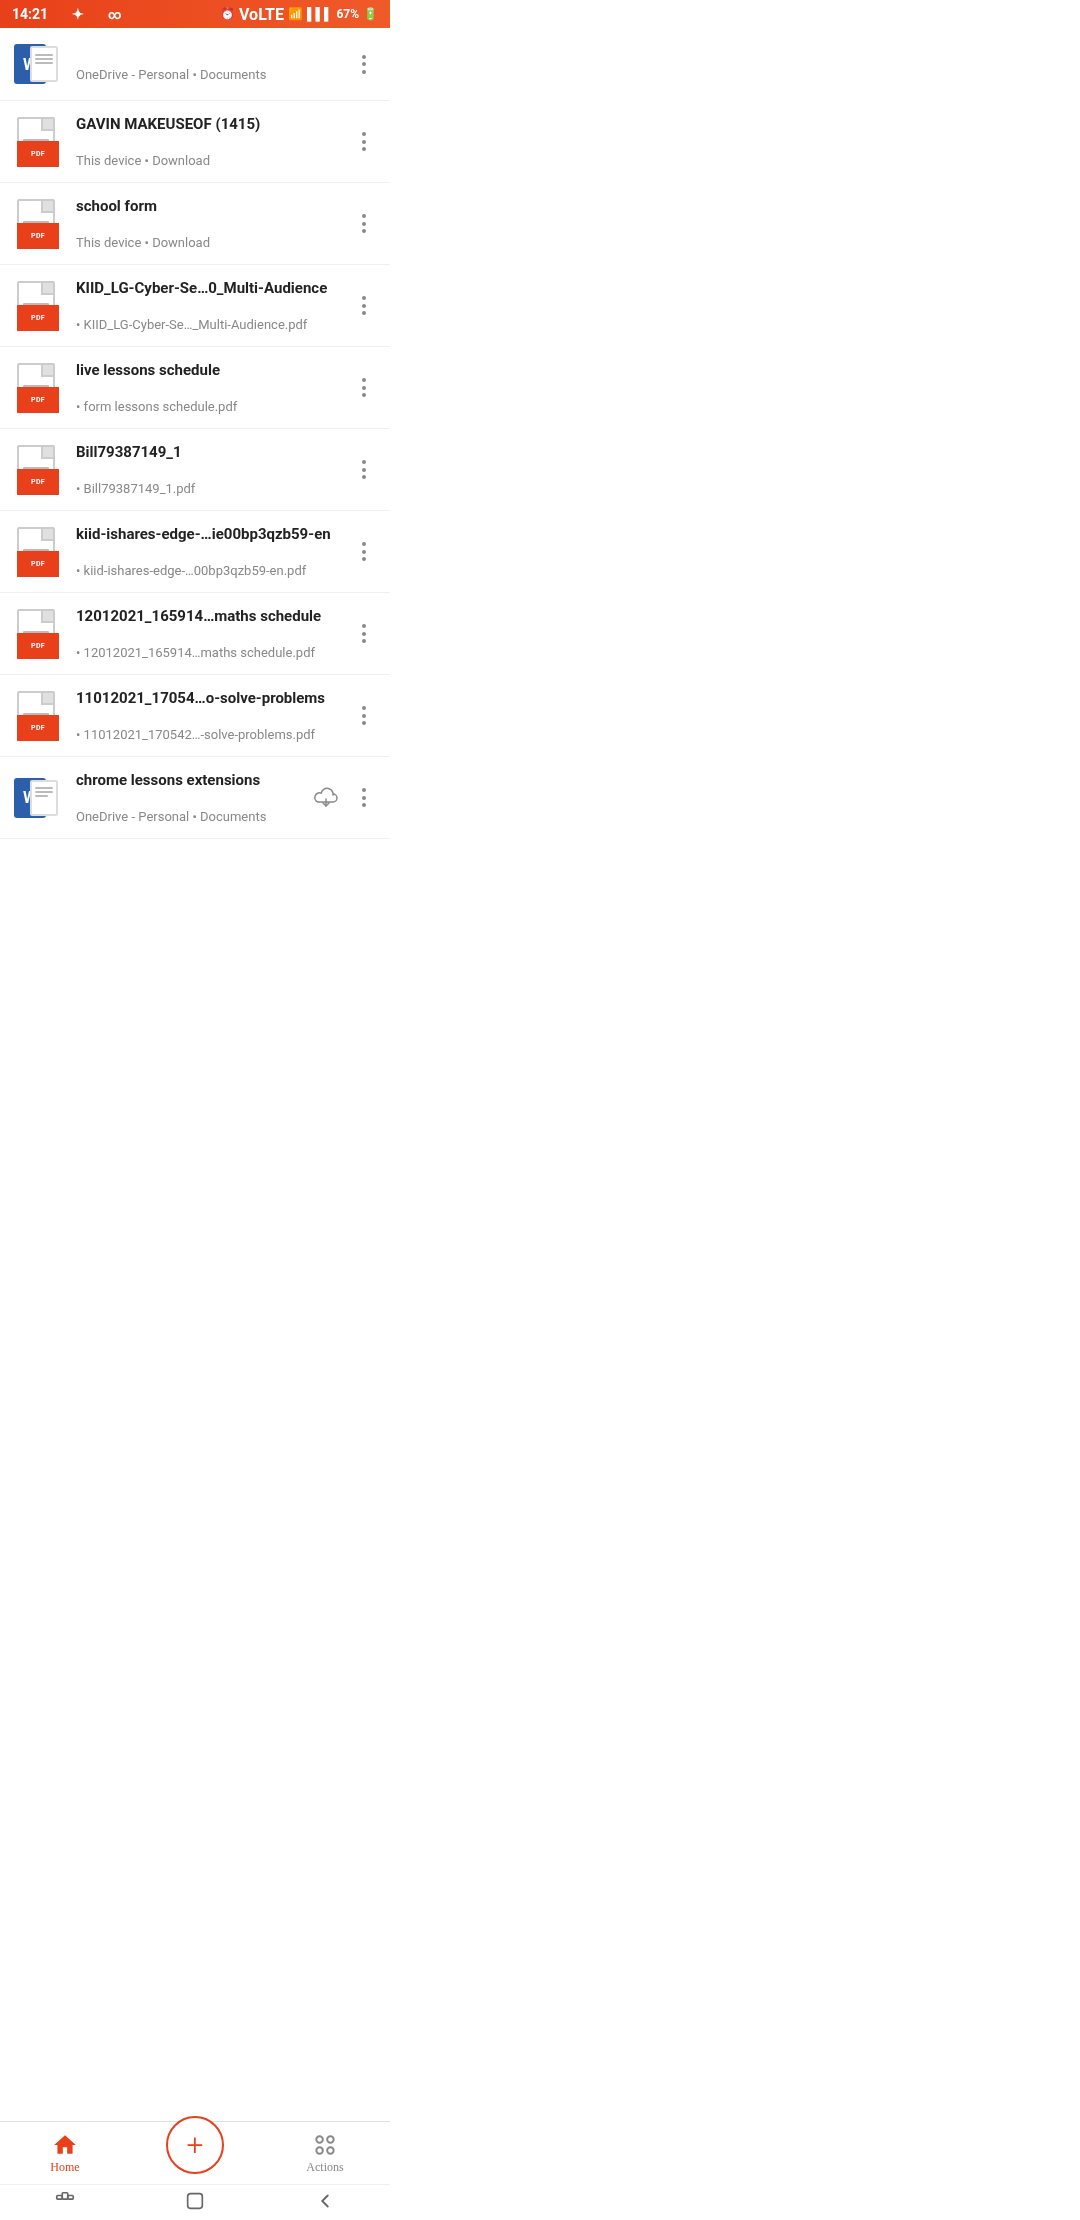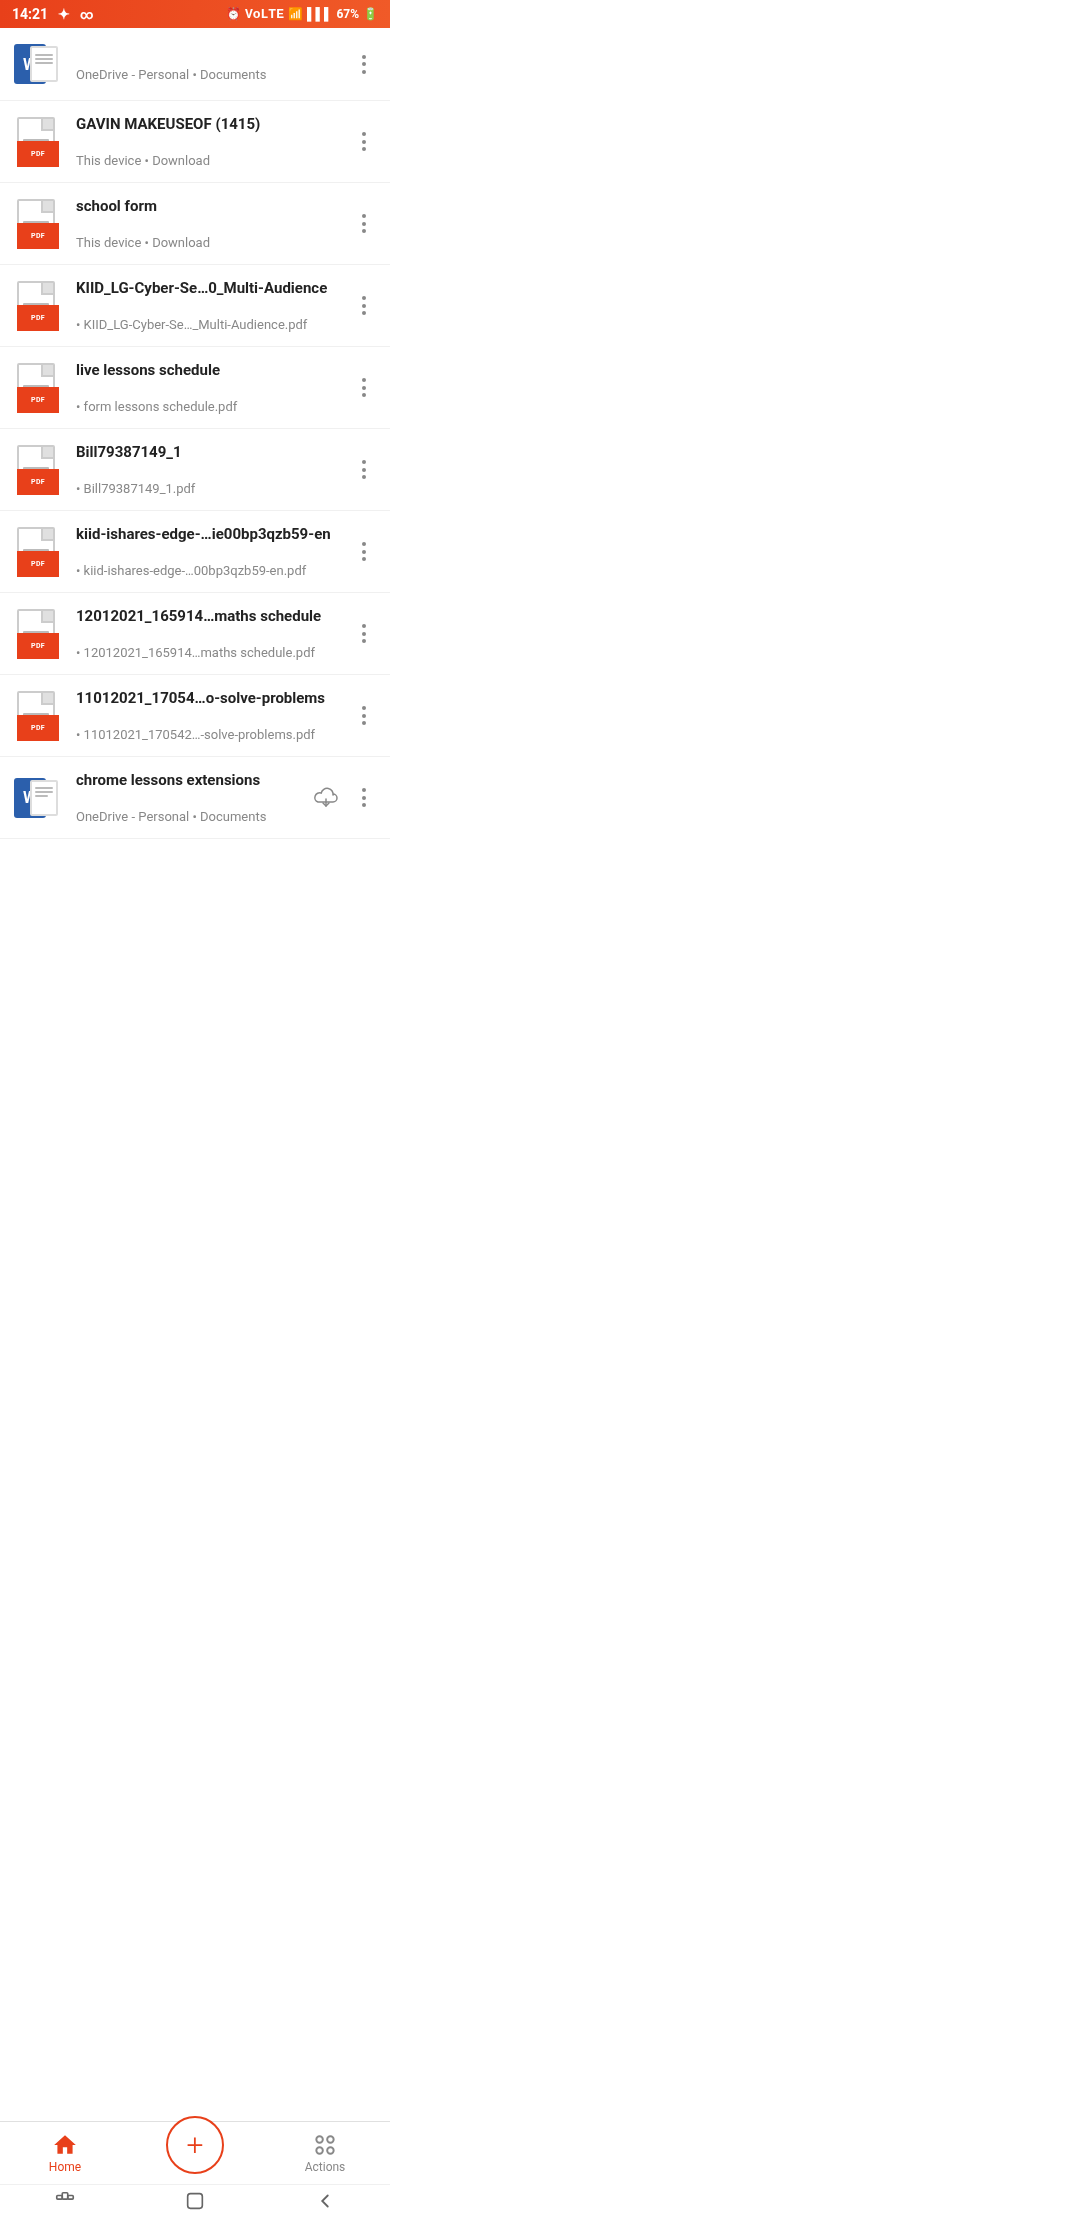--- a/index.html
+++ b/index.html
@@ -22,21 +22,21 @@
       align-items: center;
       justify-content: space-between;
       padding: 0 12px;
       color: white;
       font-size: 14px;
       font-weight: bold;
     }
     .status-bar-left {
       display: flex;
       align-items: center;
-      gap: 10px;
+      gap: 24px;
       justify-content: center;
     }
     .status-bar-right {
       display: flex;
       align-items: center;
       gap: 4px;
       font-size: 12px;
     }
 
     
@@ -239,20 +239,21 @@
       display: flex;
       flex-direction: column;
       align-items: center;
       justify-content: center;
       cursor: pointer;
       gap: 2px;
     }
     .nav-label {
       font-size: 12px;
       color: #888;
+      font-family: Liberation Serif, serif;
     }
     .nav-label.active {
       color: #e8401a;
     }
     .nav-center {
       flex: 1;
       display: flex;
       align-items: center;
       justify-content: center;
     }
@@ -308,21 +309,21 @@
 <body>
 
 <div class="status-bar">
   <div class="status-bar-left">
     <span>14:21</span>
     <span style="font-size:14px;">✦</span>
     <span style="font-size:13px;">∞</span>
   </div>
   <div class="status-bar-right">
     <span>⏰</span>
-    <span style="font-size:13px;font-family:Liberation Mono, monospace;">VoLTE</span>
+    <span style="font-size:16px;">VoLTE</span>
     <span>📶</span>
     <span>▌▌▌</span>
     <span>67%</span>
     <span>🔋</span>
   </div>
 </div>
 
 <div class="content-area">
 
   <div class="first-partial">

